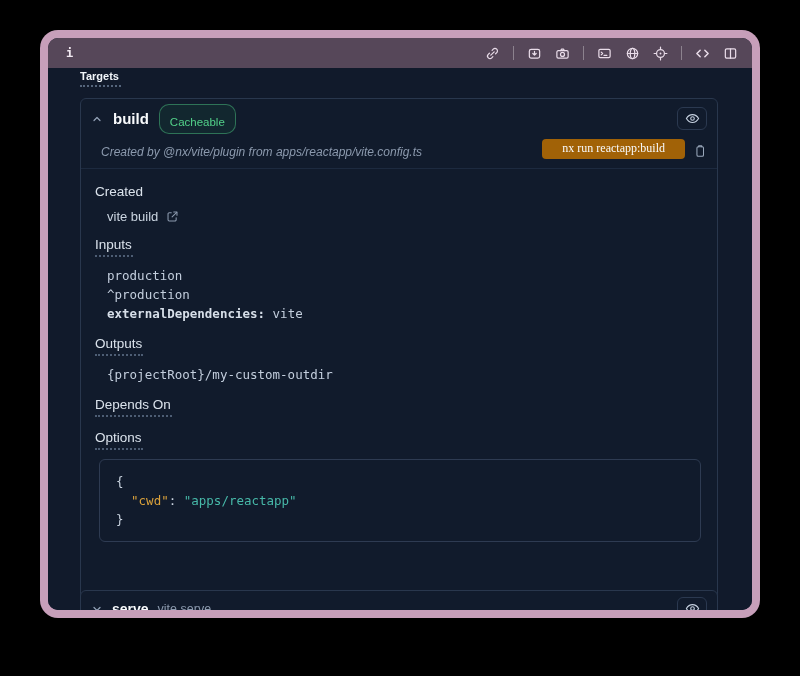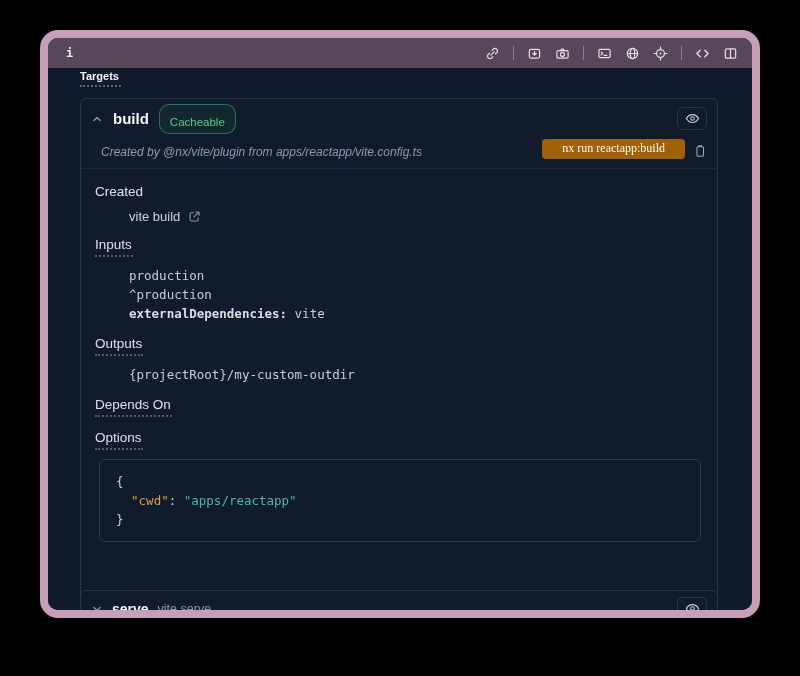--- a/index.html
+++ b/index.html
@@ -60,21 +60,21 @@
     background:#a16207; color:#f8fafc; border-radius:4px; padding:2px 20px 3px;
     white-space:nowrap; cursor:pointer; }
   .copy-btn { background:none; border:none; cursor:pointer; padding:0; display:flex; }
   .copy-btn svg { width:14px; height:15px; stroke:#9aa8bb; fill:none; stroke-width:1.2;
     stroke-linecap:round; stroke-linejoin:round; }
 
   .card-body { padding:13px 14px 14px; }
   .section { margin-bottom:11px; }
   .section-label { font-size:13.5px; color:#dbe3ec; display:inline-block; }
   .section-label.dotted { border-bottom:2px dotted #4d5d74; padding:0 1px 3px 0; }
-  .section-content { margin:9px 0 0 34px; }
+  .section-content { margin:9px 0 0 12px; }
   .cmd-line { display:flex; align-items:center; gap:8px; font-size:13px; color:#cbd5e1; }
   .ext-link { display:flex; cursor:pointer; }
   .ext-link svg { width:13px; height:13px; stroke:#8c9aae; fill:none; stroke-width:1.3;
     stroke-linecap:round; stroke-linejoin:round; }
   .mono-line { font-family:"DejaVu Sans Mono", monospace; font-size:12.5px;
     color:#c3cedd; line-height:19px; }
   .mono-key { font-weight:700; color:#d7dfe9; }
 
   .code-box { margin:9px 2px 0 4px; border:1px solid #2e3b52; border-radius:6px;
     padding:12px 16px; }

